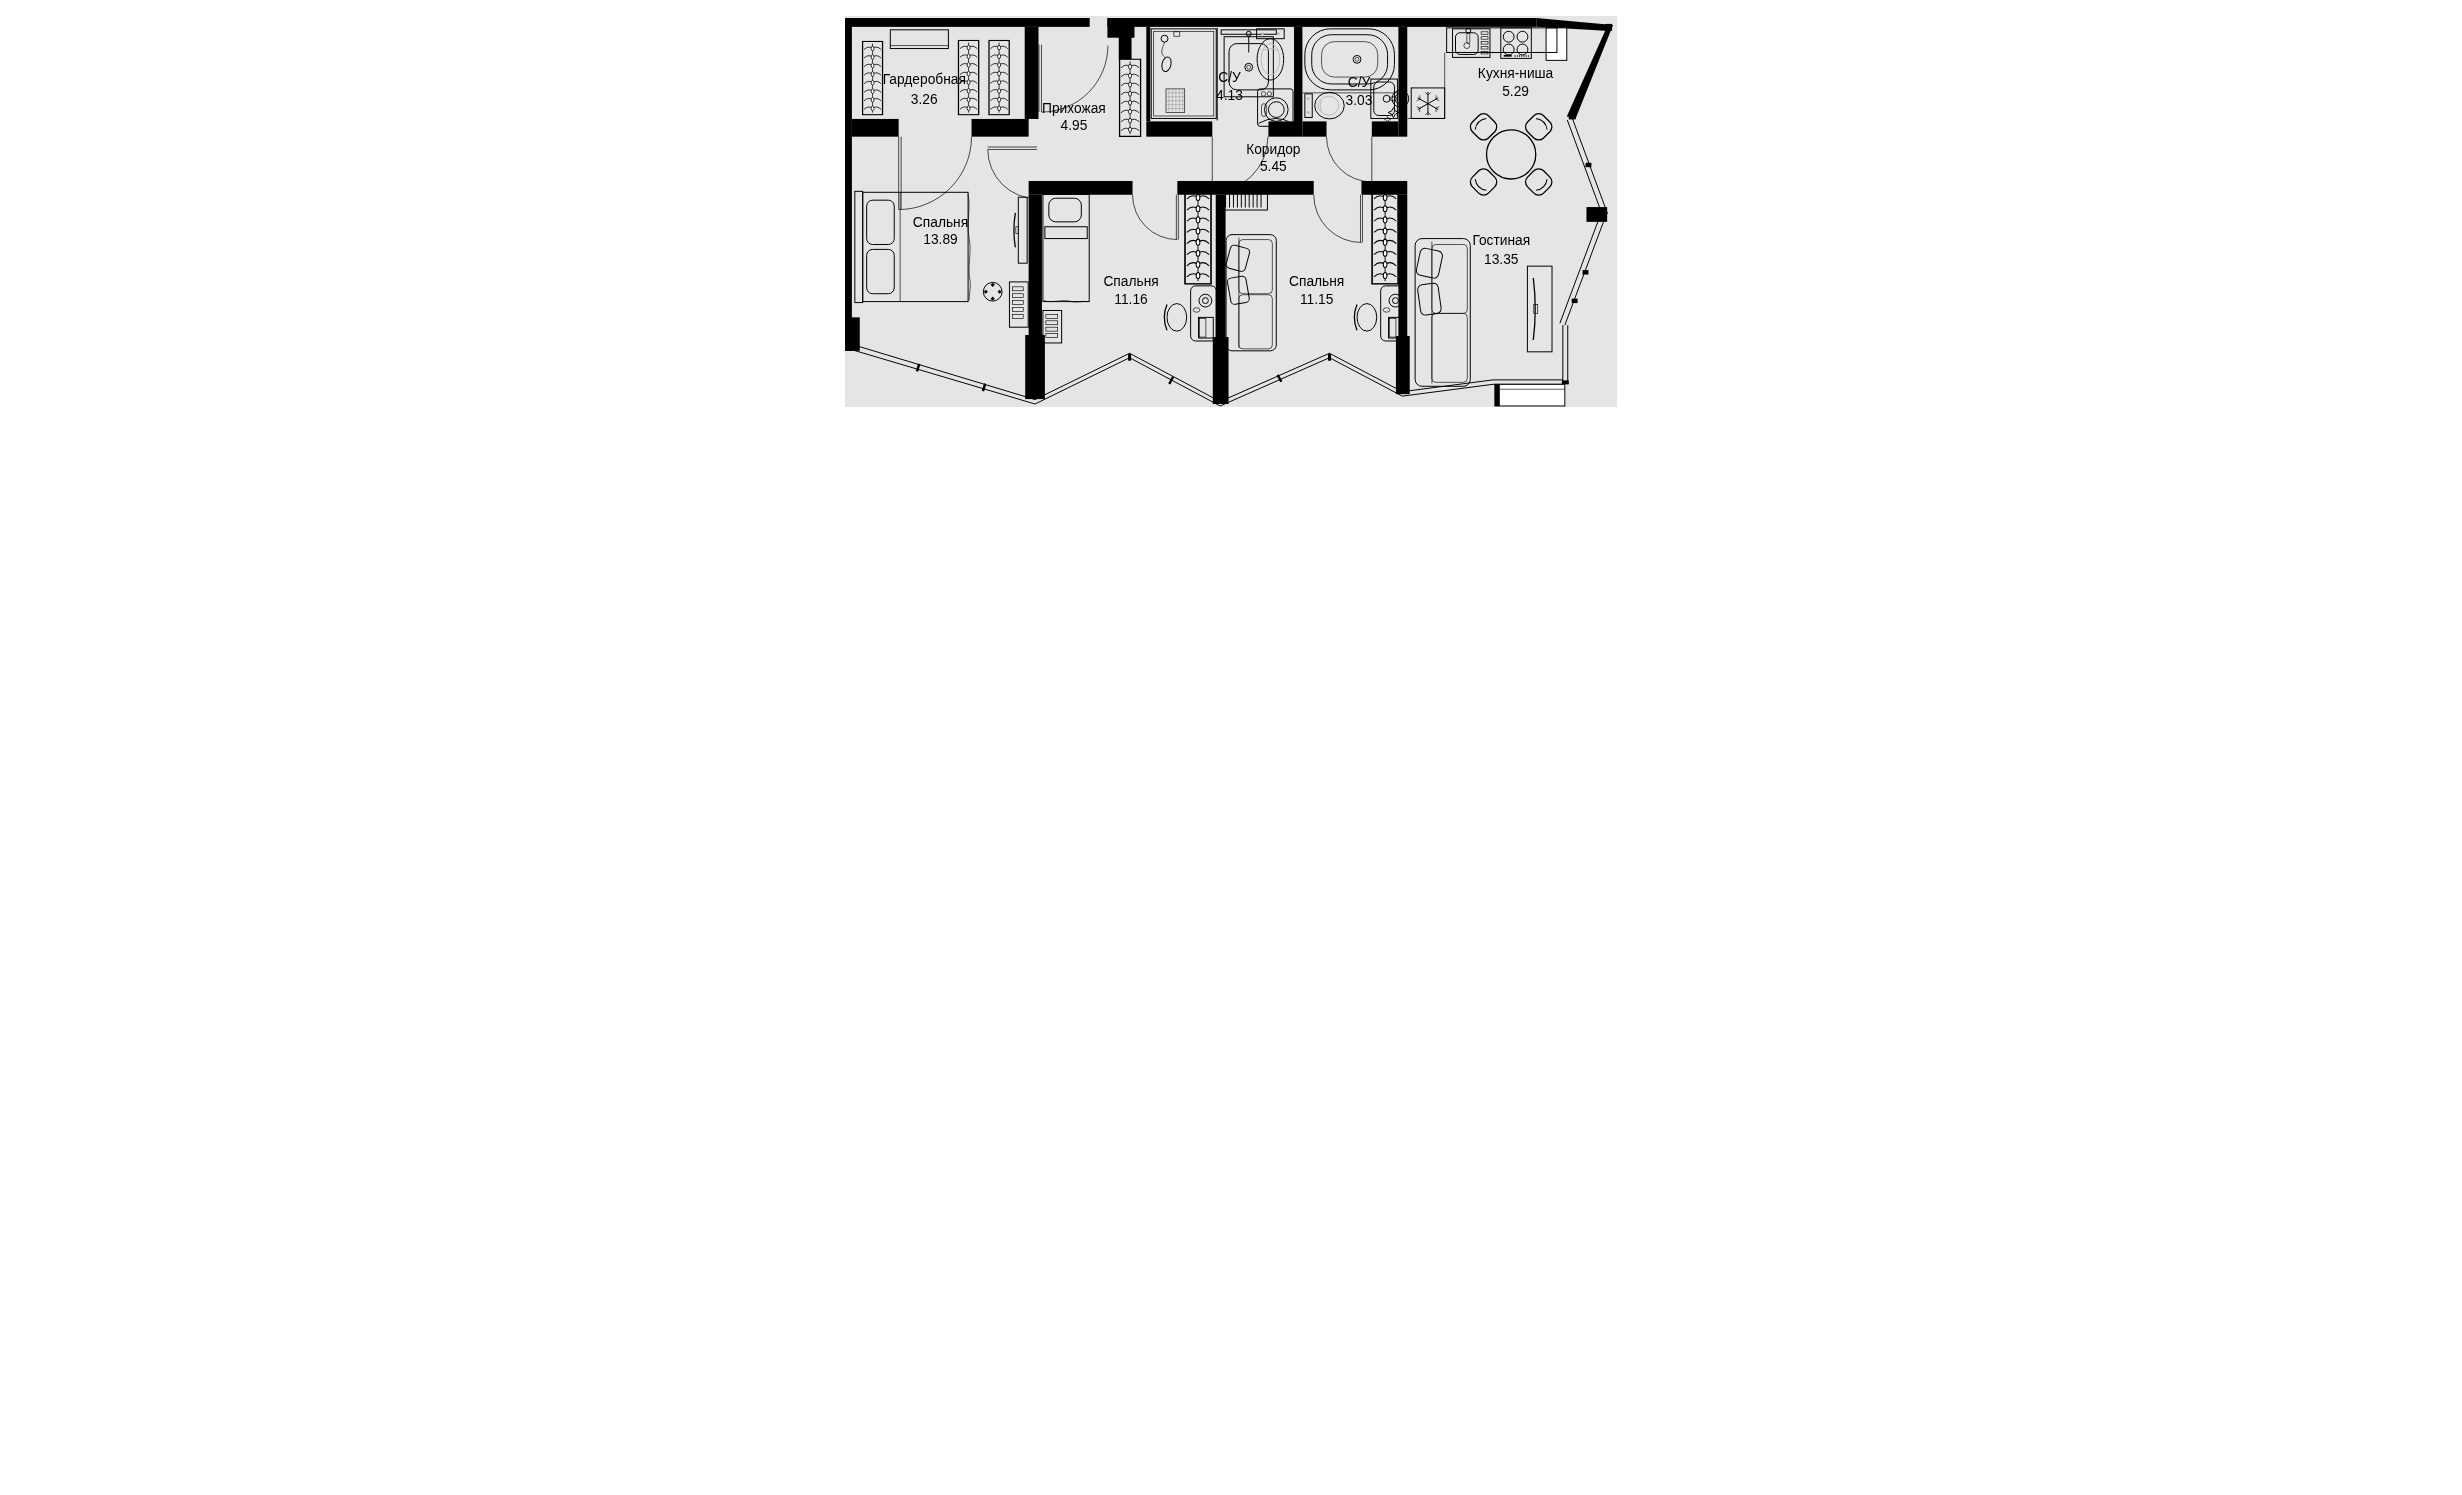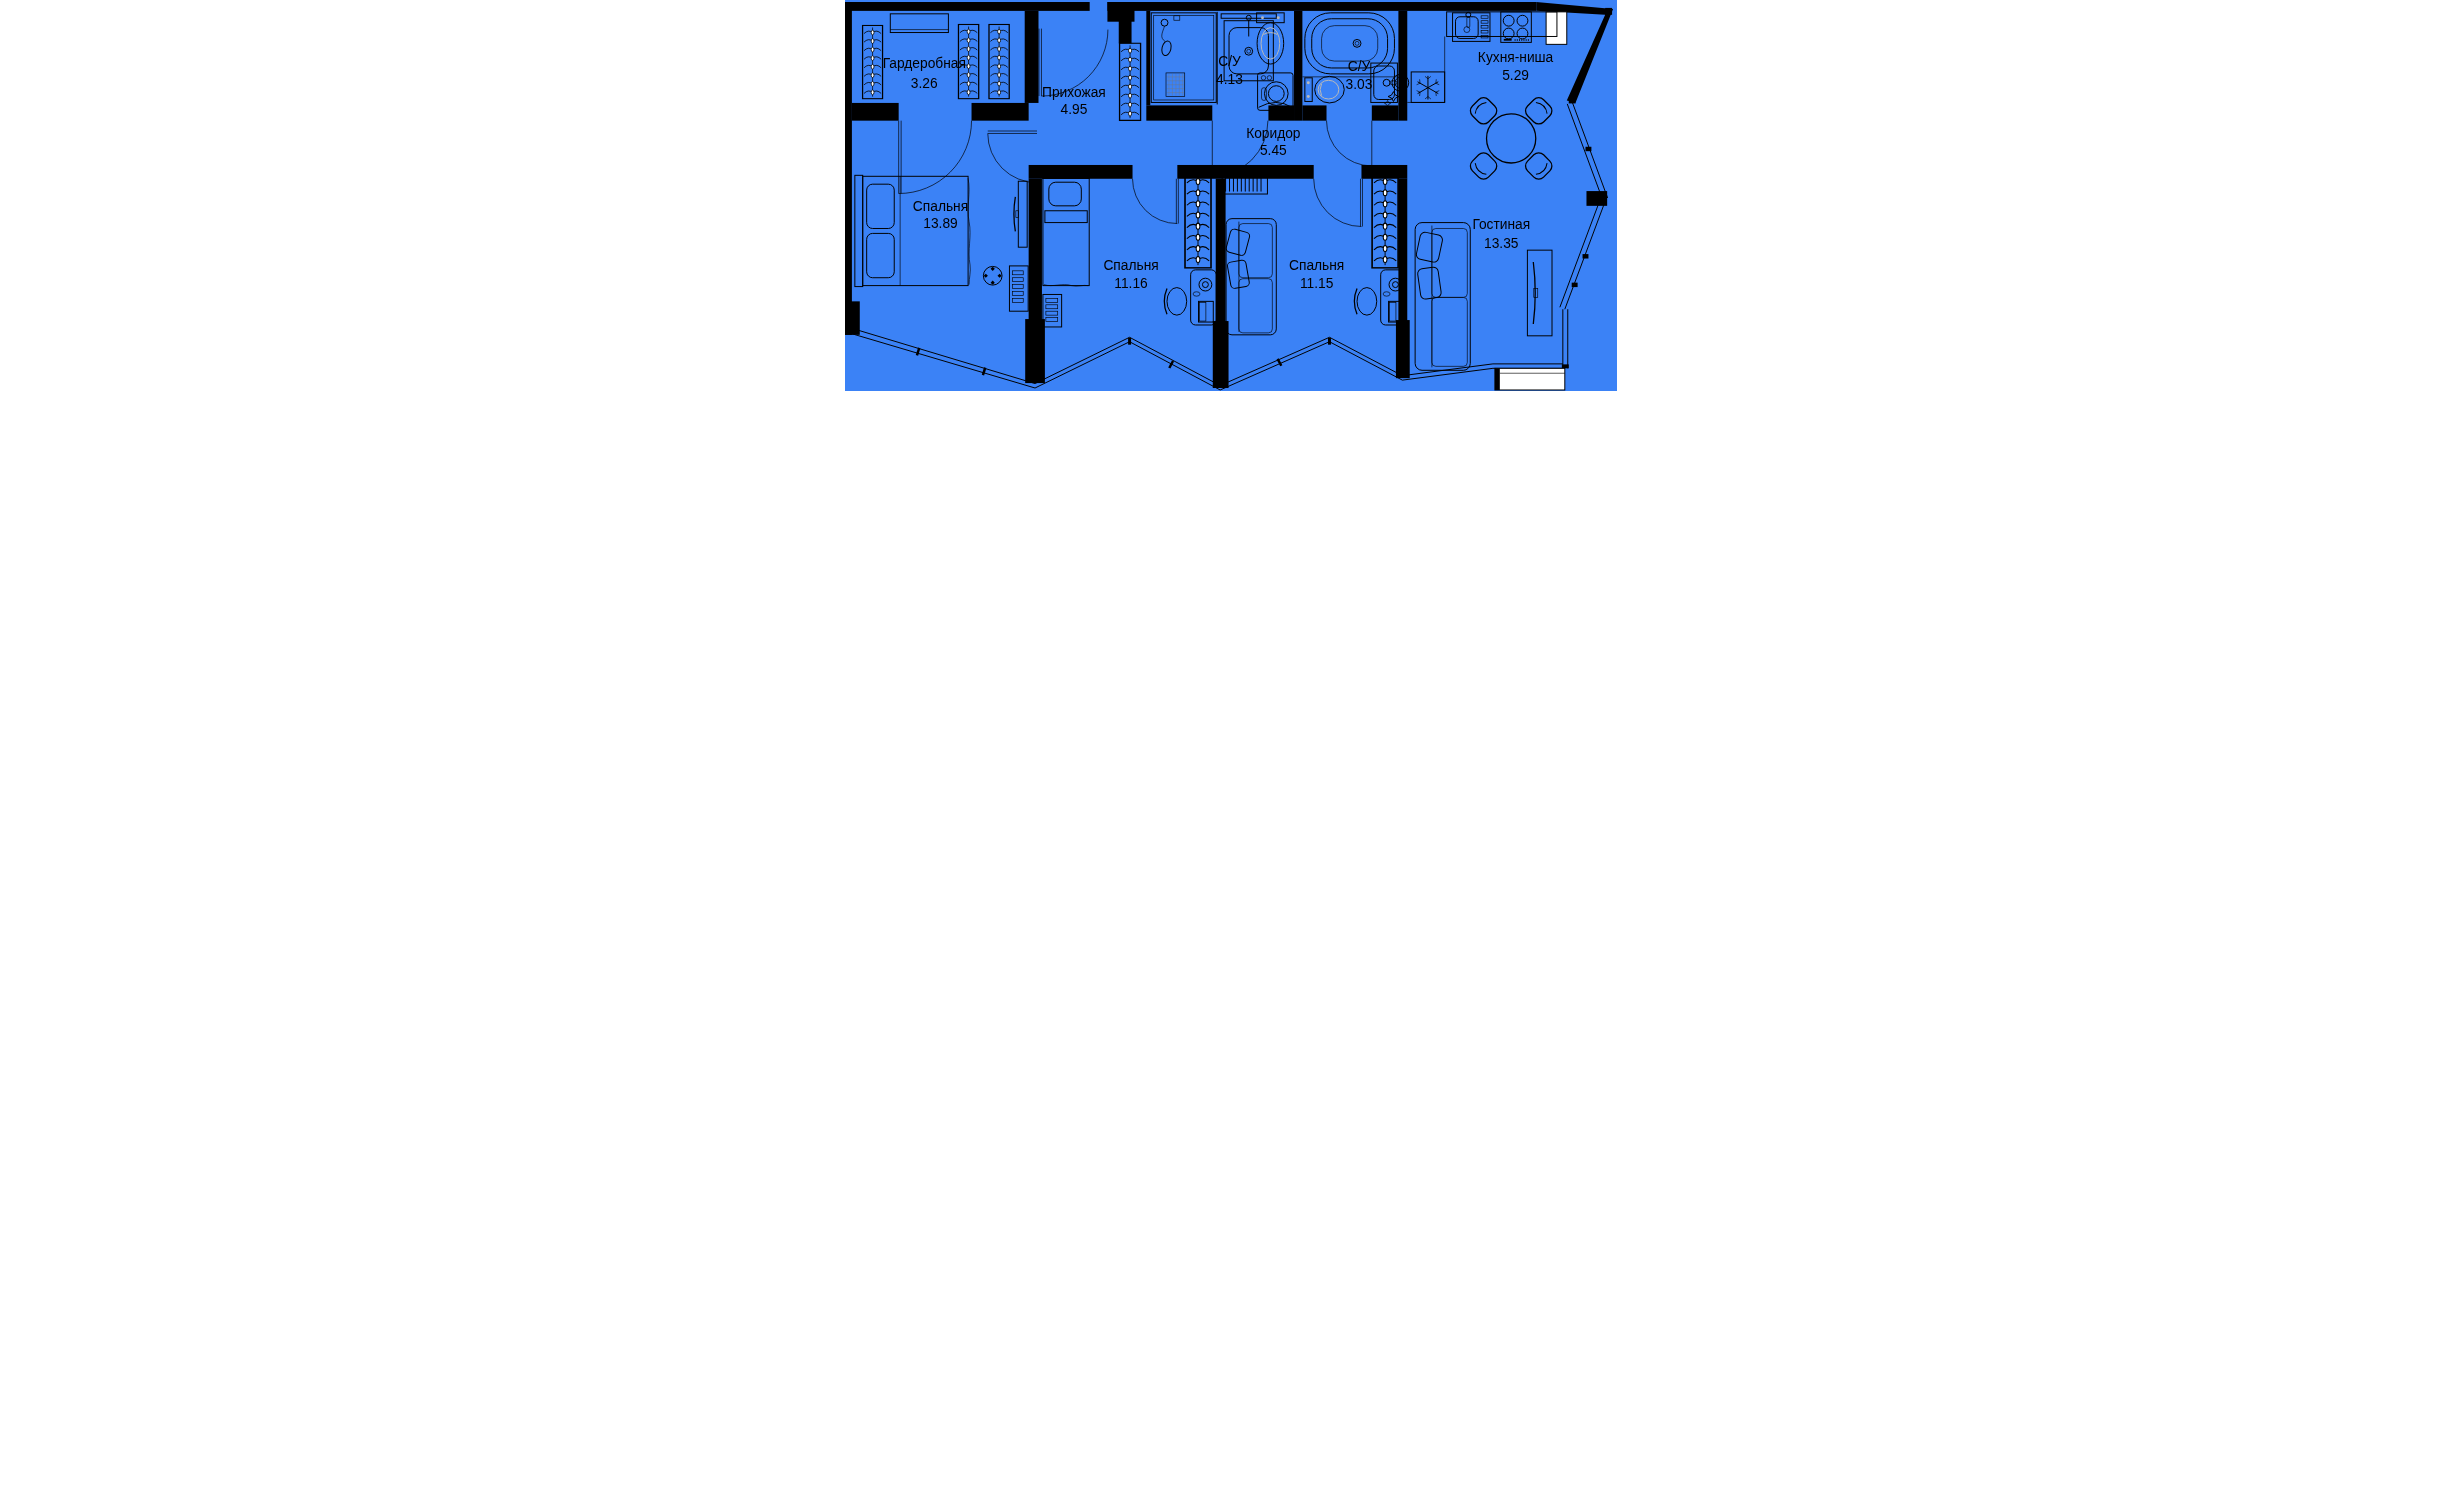--- a/index.html
+++ b/index.html
@@ -1,16 +1,16 @@
 <!DOCTYPE html>
 <html style="font-size:7.9px"><head>
 <meta charset="utf-8">
 <style>
   html,body{margin:0;padding:0;background:#fff;}
-  .stage{position:relative;width:772px;height:391px;background:#3b82f6;margin:0 auto;}
+  .stage{position:relative;width:772px;height:391px;background:#e5e5e5;margin:16px auto;}
   svg{display:block;}
   .room-name,.room-area{font-family:"Liberation Sans",sans-serif;font-size:28px;fill:#000;text-anchor:middle;}
   .wall{fill:#000;stroke:none;}
   .ln{stroke:#000;fill:none;}
   .thin{stroke-width:1.3;}
   .med{stroke-width:2;}
   .thk{stroke-width:2.6;}
   .gray{stroke:#b9b9b9;fill:none;stroke-width:2;}
   .door{stroke:#000;fill:none;stroke-width:1.4;}
 </style>

